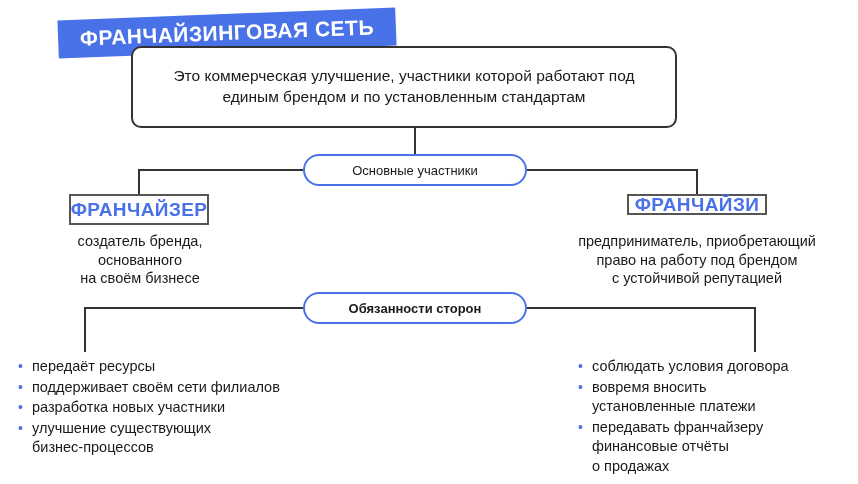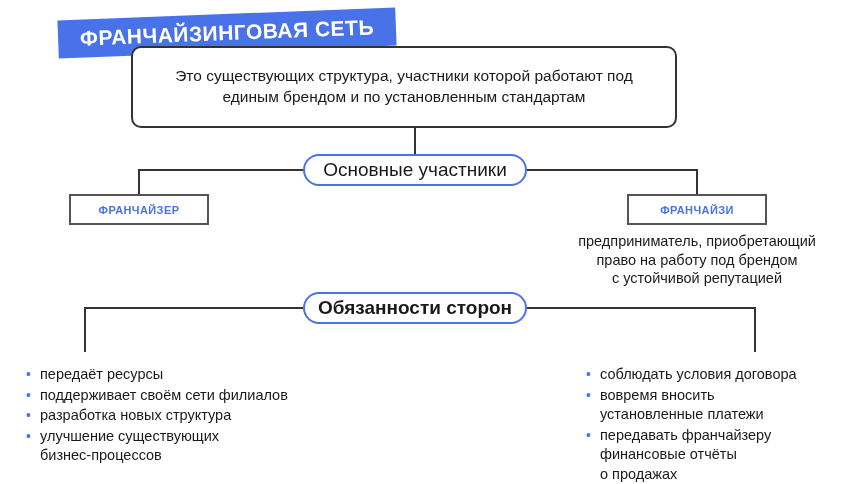--- a/index.html
+++ b/index.html
@@ -63,21 +63,21 @@
   
   .section-pill {
     position: absolute;
     border: 2px solid #4a72e8;
     border-radius: 20px;
     background: #ffffff;
     box-sizing: border-box;
     display: flex;
     align-items: center;
     justify-content: center;
-    font-size: 19px;
+    font-size: 13px;
     color: #1a1a1a;
     white-space: nowrap;
   }
   #pill-participants {
     left: 303px;
     top: 154px;
     width: 224px;
     height: 32px;
   }
   #pill-duties {
@@ -93,35 +93,35 @@
     border: 2px solid #555555;
     background: #ffffff;
     box-sizing: border-box;
     display: flex;
     align-items: center;
     justify-content: center;
   }
   .role-label {
     color: #4a72e8;
     font-weight: bold;
-    font-size: 11px;
+    font-size: 19px;
     letter-spacing: 0.4px;
     white-space: nowrap;
   }
   #role-franchisor-box {
     left: 69px;
     top: 194px;
     width: 140px;
     height: 31px;
   }
   #role-franchisee-box {
     left: 627px;
     top: 194px;
     width: 140px;
-    height: 31px;
+    height: 21px;
   }
   
   .role-desc {
     position: absolute;
     font-size: 14.5px;
     line-height: 1.28;
     text-align: center;
     color: #1a1a1a;
     white-space: pre-line;
   }
@@ -135,21 +135,21 @@
     top: 232px;
     width: 334px;
   }
   
   .bullet-list {
     position: absolute;
     font-size: 14.5px;
     line-height: 1.35;
     color: #1a1a1a;
     list-style: none;
-    margin: 8px;
+    margin: 0;
     padding: 0;
   }
   .bullet-list li {
     position: relative;
     padding-left: 14px;
     margin-bottom: 1px;
     white-space: pre-line;
   }
   .bullet-list li::before {
     content: "•";
@@ -195,48 +195,51 @@
     <path d="M 303 308 L 85 308 L 85 352" stroke="#333333" stroke-width="2" fill="none"></path>
 
     <path d="M 527 308 L 755 308 L 755 352" stroke="#333333" stroke-width="2" fill="none"></path>
   </svg>
 
   <div class="title-banner">
     <span class="title-text">ФРАНЧАЙЗИНГОВАЯ СЕТЬ</span>
   </div>
 
   <div class="def-box">
-    <div class="def-text">Это существующих структура, участники которой работают под единым брендом и по установленным стандартам</div>
+    <div class="def-text">Это коммерческая улучшение, участники которой работают под единым брендом и по установленным стандартам</div>
   </div>
 
   <div class="section-pill" id="pill-participants">
     <span>Основные участники</span>
   </div>
 
   <div class="role-box" id="role-franchisor-box">
     <span class="role-label">ФРАНЧАЙЗЕР</span>
   </div>
 
+  <div class="role-desc" id="desc-franchisor">создатель бренда,
+основанного
+на своём бизнесе</div>
 
   <div class="role-box" id="role-franchisee-box">
     <span class="role-label">ФРАНЧАЙЗИ</span>
   </div>
 
   <div class="role-desc" id="desc-franchisee">предприниматель, приобретающий
 право на работу под брендом
 с устойчивой репутацией</div>
 
   <div class="section-pill" id="pill-duties">
     <span>Обязанности сторон</span>
   </div>
 
   <ul class="bullet-list" id="duties-left">
     <li>передаёт ресурсы</li>
     <li>поддерживает своём сети филиалов</li>
-    <li>разработка новых структура</li>
+    <li>разработка новых участники</li>
     <li>улучшение существующих
 бизнес-процессов</li>
   </ul>
 
   <ul class="bullet-list" id="duties-right">
     <li>соблюдать условия договора</li>
     <li>вовремя вносить
 установленные платежи</li>
     <li>передавать франчайзеру
 финансовые отчёты

